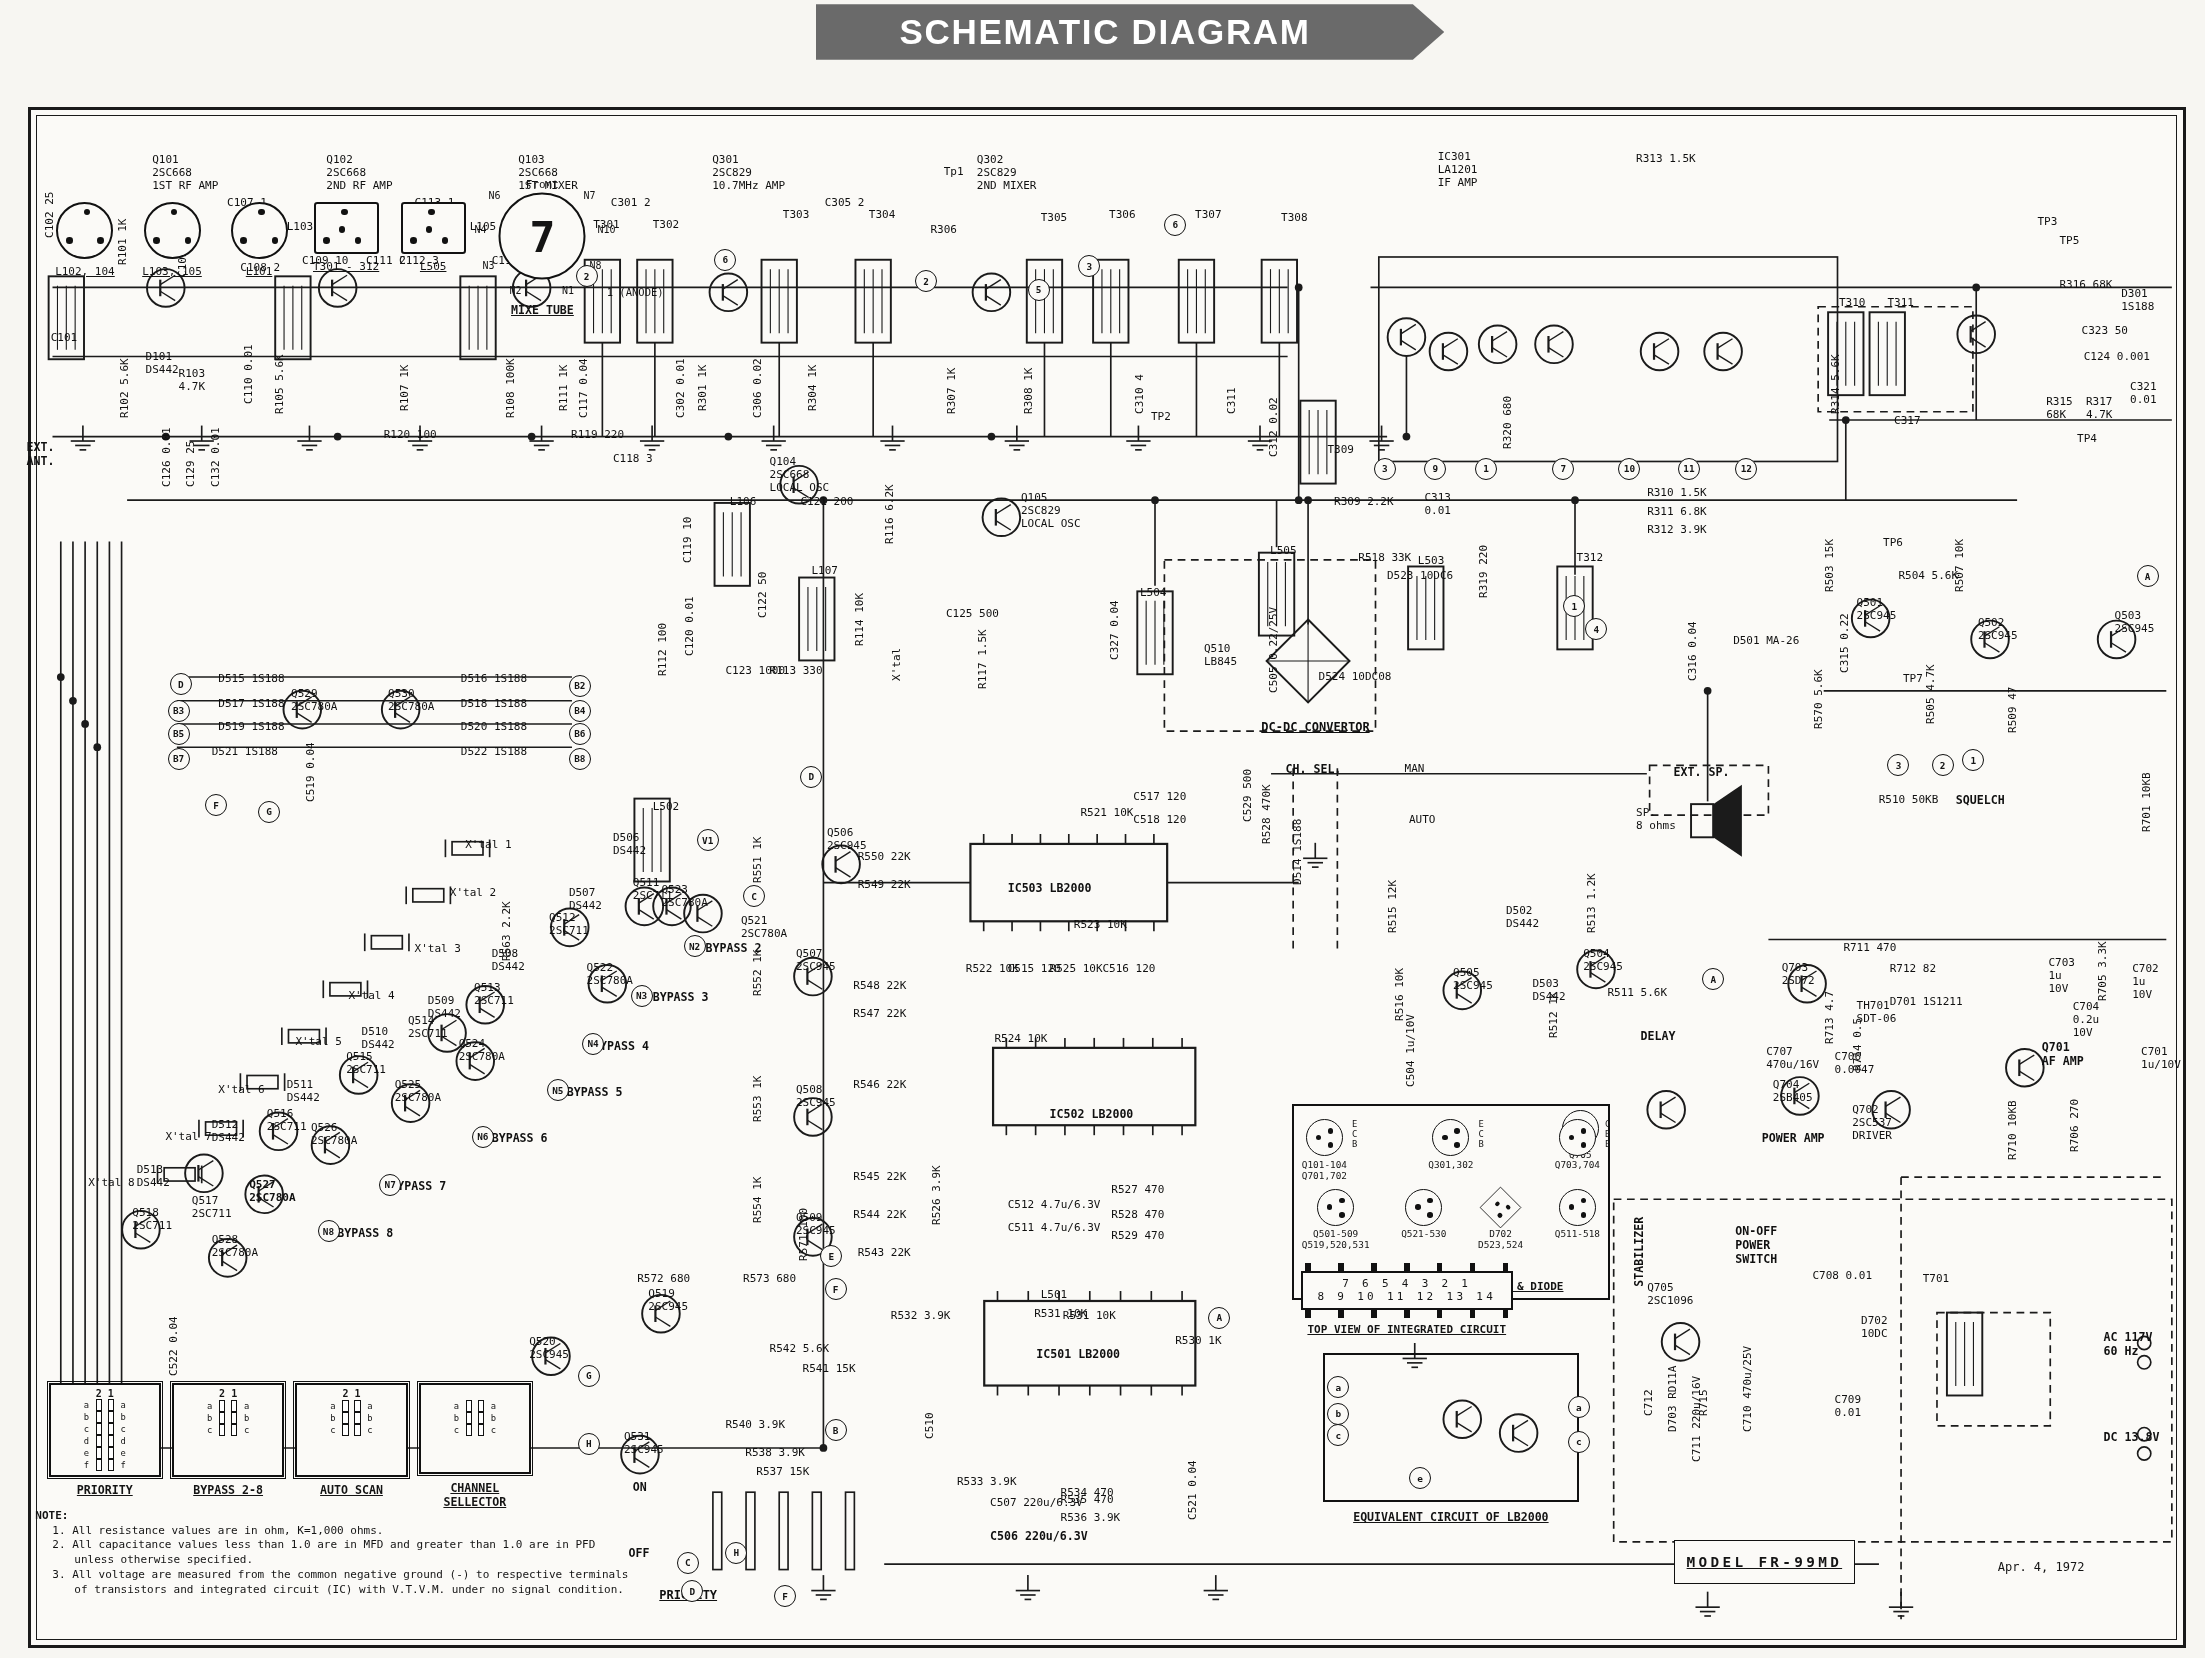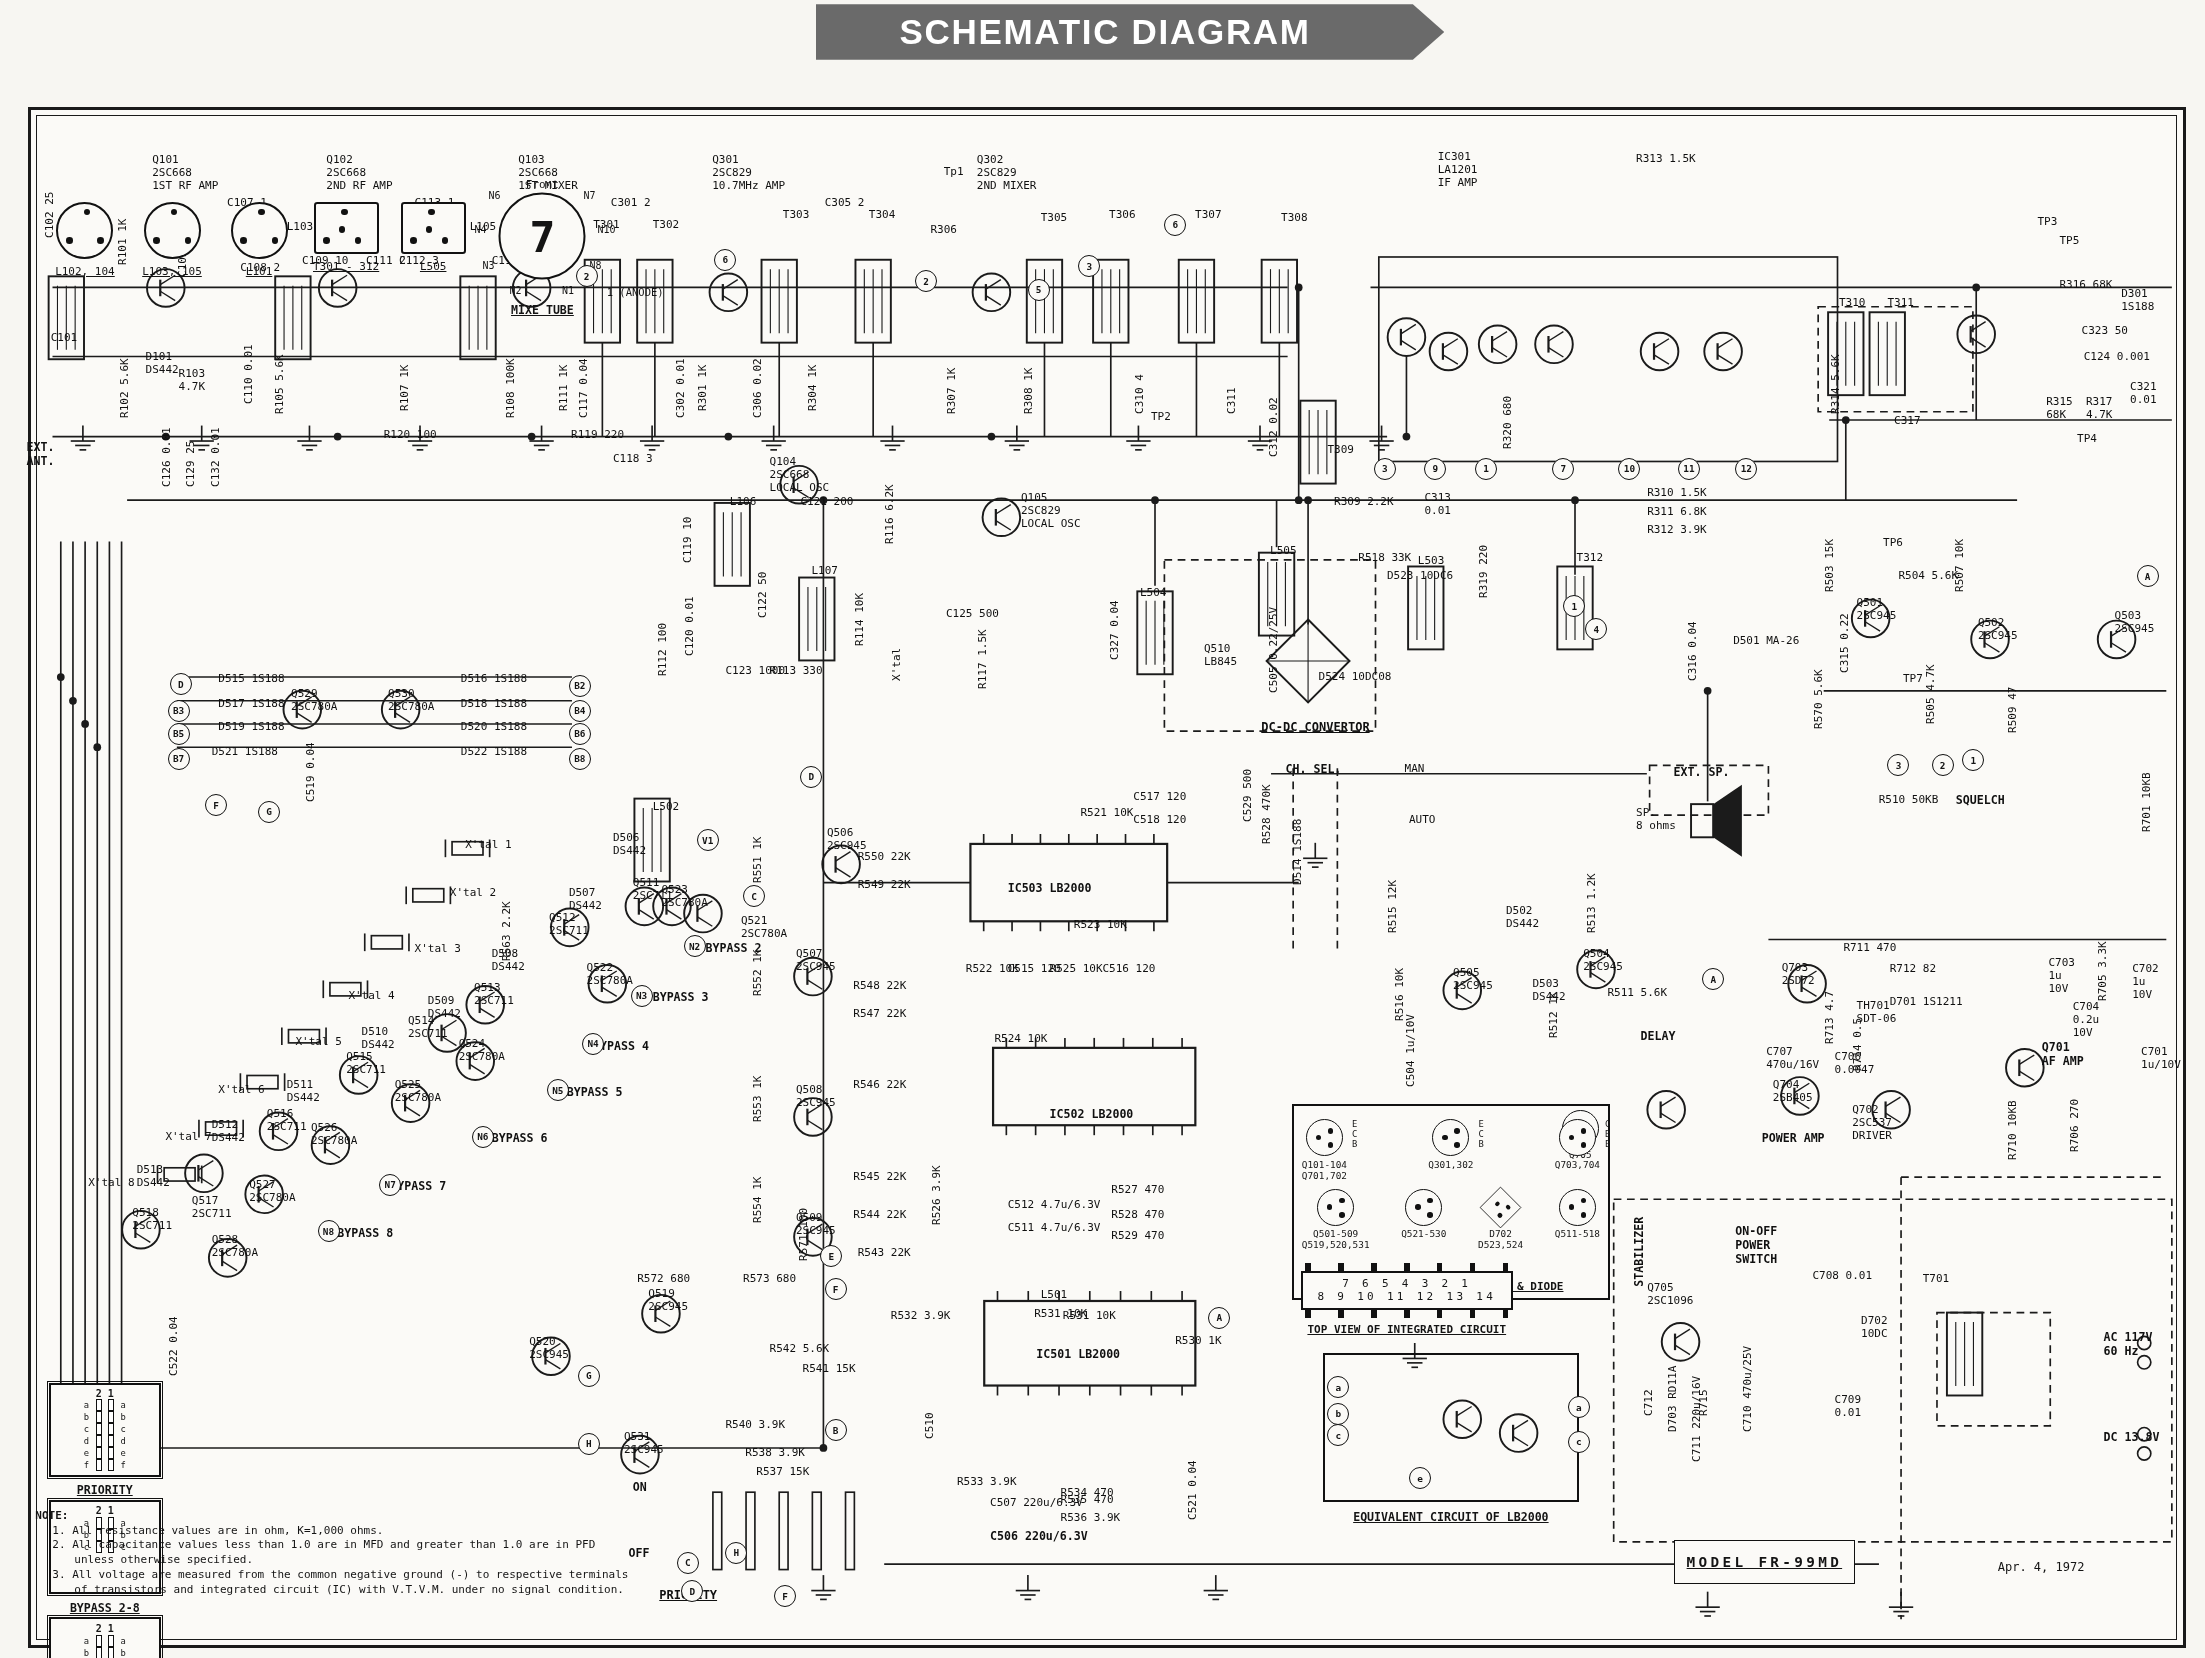--- a/index.html
+++ b/index.html
@@ -38,21 +38,21 @@
   
   #sockets{position:absolute;left:2.0%;top:12.2%;width:19.5%;height:4.6%;display:flex;
     justify-content:space-between;z-index:5;}
   .sock{display:flex;flex-direction:column;align-items:center;width:19%;}
   .sock .glyph{width:53px;height:53px;border:2.2px solid #111;border-radius:50%;position:relative;background:#fbfaf7;}
   .sock .glyph.rect{border-radius:3.3px;width:61px;height:48px;}
   .sock .dot{position:absolute;width:6.6px;height:6.6px;background:#111;border-radius:50%;}
   .sock .name{margin-top:5.5px;font-size:11px;text-decoration:underline;white-space:nowrap;}
   
   #legends{position:absolute;left:2.2%;top:83.4%;width:22.2%;height:7.6%;display:flex;
-    gap:2.2%;z-index:5;flex-direction:column;}
+    gap:2.2%;z-index:5;}
   .lgbox{display:flex;flex-direction:column;align-items:center;width:23%;}
   .lgbox .bx{border:2.2px solid #111;outline:1.1px solid #111;outline-offset:1.7px;background:#fbfaf7;
     width:100%;height:94px;display:flex;flex-direction:column;align-items:center;padding:3.3px 2.2px;box-sizing:border-box;}
   .lgbox .cols{font-size:10px;font-weight:bold;height:12px;}
   .lgbox .row{display:flex;align-items:center;gap:5.5px;height:12px;}
   .lgbox .row .bar{width:4.4px;height:10px;border:1.1px solid #111;background:#fff;}
   .lgbox .row .ltr{font-size:8.8px;width:7.7px;text-align:center;}
   .lgbox .name{margin-top:6.6px;font-size:11.6px;font-weight:bold;text-decoration:underline;
     text-align:center;white-space:pre;}
   
@@ -853,21 +853,21 @@
       <div class="lbl" style="left: 12.1%; top: 66.8%;">Q516
 2SC711</div>
       <div class="lbl" style="left: 9.6%; top: 67.5%;">D512
 DS442</div>
       <div class="lbl" style="left: 14.1%; top: 67.7%;">Q526
 2SC780A</div>
       <div class="lbl" style="left: 8.7%; top: 69.4%; margin-top: 44px;">Q517
 2SC711</div>
       <div class="lbl" style="left: 6.2%; top: 70.2%;">D513
 DS442</div>
-      <div class="lbl" style="left: 11.3%; top: 71.1%;">Q527
+      <div class="lbl" style="left: 11.3%; top: 71.1%; font-weight: bold;">Q527
 2SC780A</div>
       <div class="lbl" style="left: 6%; top: 72.8%;">Q518
 2SC711</div>
       <div class="lbl" style="left: 9.6%; top: 74.4%;">Q528
 2SC780A</div>
       <div class="lbl v" style="left: 8.2%; top: 82.2%;">C522 0.04</div>
       <div class="lbl b" style="left: 32%; top: 56.8%;">BYPASS 2</div>
       <div class="lbl b" style="left: 29.6%; top: 59.8%;">BYPASS 3</div>
       <div class="lbl b" style="left: 26.9%; top: 62.7%;">BYPASS 4</div>
       <div class="lbl b" style="left: 25.7%; top: 65.5%;">BYPASS 5</div>

